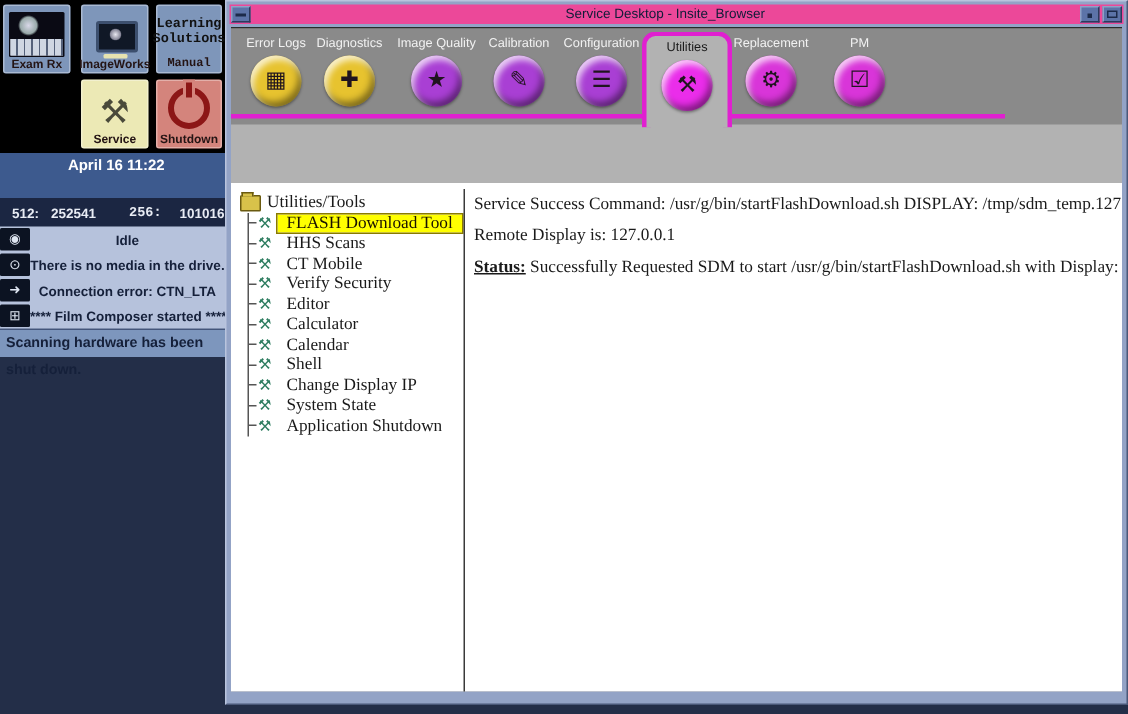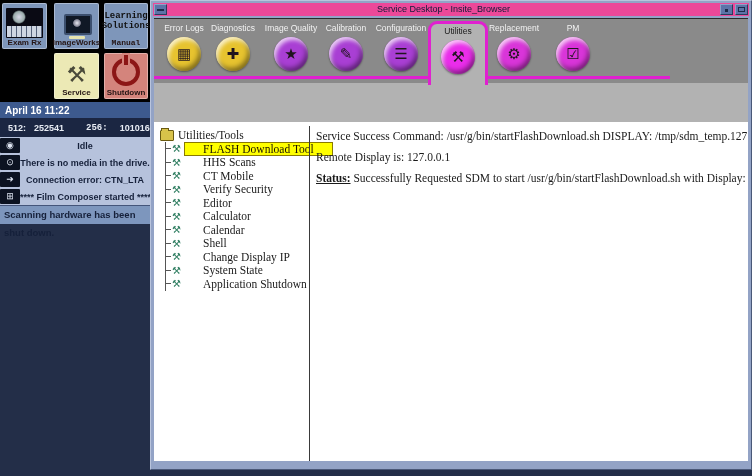--- a/index.html
+++ b/index.html
@@ -25,21 +25,21 @@
   .examrx-img::after{content:'';position:absolute;left:1px;bottom:1px;right:1px;height:11px;
     background:repeating-linear-gradient(90deg,#cfd6e2 0 4px,#55617a 4px 5px),#cfd6e2;}
   .monitor{width:26px;height:24px;position:relative;}
   .monitor .screen{width:24px;height:17px;background:#101826;border:2px solid #3c4f6e;border-radius:2px;position:relative;}
   .monitor .screen::before{content:'';position:absolute;left:7px;top:3px;width:8px;height:8px;background:radial-gradient(circle,#e8e8f0 0%,#889 60%,transparent 75%);}
   .monitor .stand{width:16px;height:3px;background:#e6e3b0;margin:1px auto 0;border-radius:1px;}
   .ls-text{font-size:9px;font-weight:bold;color:#111;text-align:center;line-height:10px;flex:1;display:flex;align-items:center;}
   .wrench-glyph{font-size:22px;color:#4a4a3a;line-height:26px;}
   .power-icon{width:20px;height:20px;border:4px solid #8c1616;border-radius:50%;position:relative;margin-bottom:2px;}
   .power-icon::before{content:'';position:absolute;left:50%;top:-7px;transform:translateX(-50%);width:4px;height:10px;background:#8c1616;box-shadow:0 0 0 2px #d4847c;}
-  .time-bar{height:16px;background:#3d5a8e;color:#fff;font-size:10px;font-weight:bold;line-height:17px;padding-left:5px;}
+  .time-bar{height:30px;background:#3d5a8e;color:#fff;font-size:10px;font-weight:bold;line-height:17px;padding-left:5px;text-align:center;}
   .counter-bar{height:19px;background:#1b2642;color:#e8ecf4;font-size:9px;font-weight:bold;display:flex;align-items:center;}
   .counter-bar span{display:inline-block;}
   .c-l1{margin-left:8px;}.c-v1{margin-left:8px;}.c-l2{margin-left:22px;font-family:Liberation Mono, monospace;}.c-v2{margin-left:12px;}
   .msg-panel{position:relative;background:#b6c2dc;}
   .msg-row{height:17px;display:flex;align-items:center;}
   .msg-icon{width:20px;height:15px;background:#0c1322;color:#dfe6f2;font-size:9px;line-height:15px;text-align:center;margin:0 0 0 0;flex:0 0 20px;border-radius:1px;}
   .msg-text{flex:1;text-align:center;font-size:9px;font-weight:bold;color:#15203a;white-space:nowrap;}
   .scan-banner{height:18px;background:#7d96bd;color:#15203a;font-size:9.5px;font-weight:bold;line-height:18px;padding-left:4px;border-top:1px solid #44557a;}
   
   .window{position:absolute;left:150px;top:0;width:602px;height:470px;background:#93a3c6;box-sizing:border-box;border:1px solid #b9c4dd;border-right-color:#4a5878;border-bottom-color:#4a5878;}
@@ -64,21 +64,21 @@
   .main-area{position:absolute;left:0;top:64px;right:0;bottom:0;background:#ffffff;margin-top:39px;}
   .tree-panel{position:absolute;left:2px;top:6px;width:152px;height:348px;font-family:"Liberation Serif",serif;font-size:11.5px;color:#1a1a1a;}
   .panel-divider{position:absolute;left:155px;top:4px;width:1px;height:350px;background:#3a3a3a;}
   .tree-root{display:flex;align-items:center;height:14px;margin-left:4px;white-space:nowrap;}
   .folder-icon{width:12px;height:9px;background:#d8c24a;border:1px solid #6a5a10;border-radius:1px;position:relative;margin-right:4px;flex:0 0 12px;}
   .folder-icon::before{content:'';position:absolute;left:0;top:-3px;width:6px;height:2px;background:#d8c24a;border:1px solid #6a5a10;border-bottom:none;}
   .tree-children{margin-left:9px;border-left:1px solid #555;}
   .tree-item{display:flex;align-items:center;height:13.5px;white-space:nowrap;cursor:pointer;}
   .tree-item::before{content:'';width:5px;height:1px;background:#555;flex:0 0 5px;}
   .tool-icon{color:#2e7d60;font-size:10px;margin:0 3px 0 0;flex:0 0 11px;text-align:center;}
-  .tree-item .ti-label{padding:0 18px;}
+  .tree-item .ti-label{padding:0 6px;}
   .tree-item.selected .ti-label{background:#ffff00;color:#1a1200;outline:1px solid #8a7a00;}
   .content-panel{position:absolute;left:162px;top:8px;right:6px;font-family:"Liberation Serif",serif;font-size:11.5px;color:#1a1a1a;}
   .content-panel p{margin:0 0 9px 0;white-space:nowrap;}
   .status-label{font-weight:bold;text-decoration:underline;}
 </style>
 </head>
 <body>
 
 <div class="sidebar">
   <div class="app-grid">

